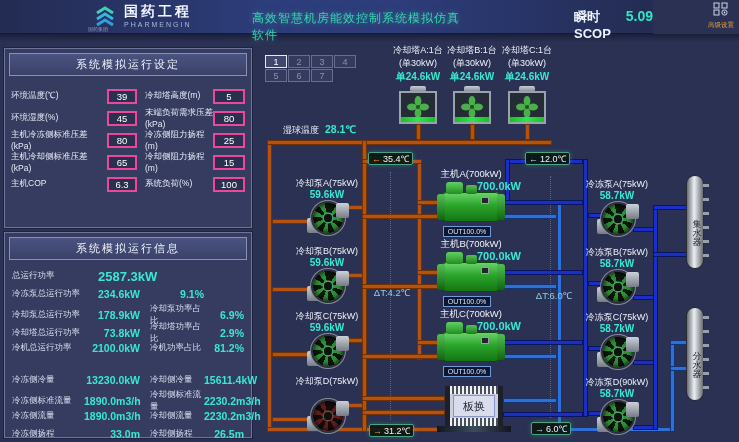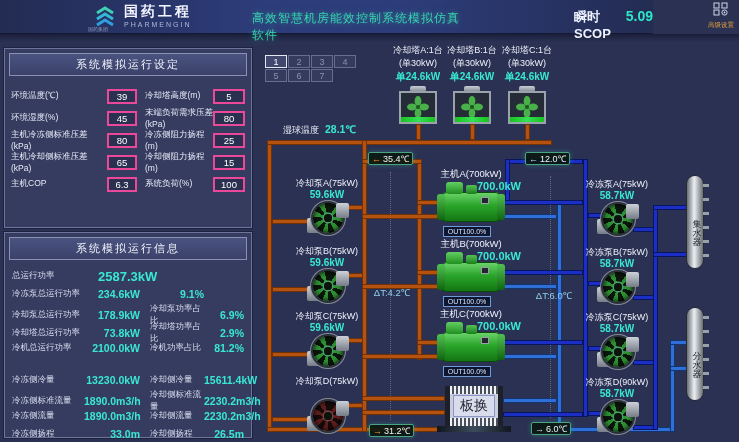--- a/index.html
+++ b/index.html
@@ -102,21 +102,21 @@
   border:1px solid #6f9cd8; color:#d9e7ff; font-size:7px; display:flex; align-items:center; justify-content:center; }
 
 
 .hx { position:absolute; left:445px; top:386px; width:58px; height:40px; z-index:3;
   background:#c9cfdd; border-left:5px solid #1d2028; border-right:5px solid #1d2028; }
 .hx::before { content:""; position:absolute; left:0; right:0; top:0; height:8px;
   background:repeating-linear-gradient(90deg,#f0f2f6 0 2px,#4a4f5c 2px 4px); }
 .hx::after { content:""; position:absolute; left:0; right:0; bottom:0; height:8px;
   background:repeating-linear-gradient(90deg,#f0f2f6 0 2px,#4a4f5c 2px 4px); }
 .hx .hlbl { position:absolute; left:3px; right:3px; top:9px; bottom:9px; background:#d8dcec;
-  border:1px solid #8a96c8; color:#22262e; font-size:14px; display:flex; align-items:center; justify-content:center; z-index:2; }
+  border:1px solid #8a96c8; color:#22262e; font-size:11px; display:flex; align-items:center; justify-content:center; z-index:2; }
 .hxbase { position:absolute; left:437px; top:426px; width:74px; height:6px; z-index:3;
   background:linear-gradient(90deg,#12161f,#3c4c5c,#12161f); }
 
 
 .manifold { position:absolute; width:16px; height:92px; z-index:3; border-radius:8px;
   background:linear-gradient(90deg,#686d75,#eceff2 45%,#686d75); box-shadow:0 0 0 1px #272b32; }
 .manifold::after { content:""; position:absolute; right:-6px; top:8px; bottom:8px; width:6px;
   background:repeating-linear-gradient(180deg,#9aa0a8 0 3px,transparent 3px 14px); }
 .manifold .vlbl { position:absolute; left:0; right:0; top:6px; bottom:0; margin:auto;
   writing-mode:vertical-rl; text-orientation:upright; letter-spacing:9px;

